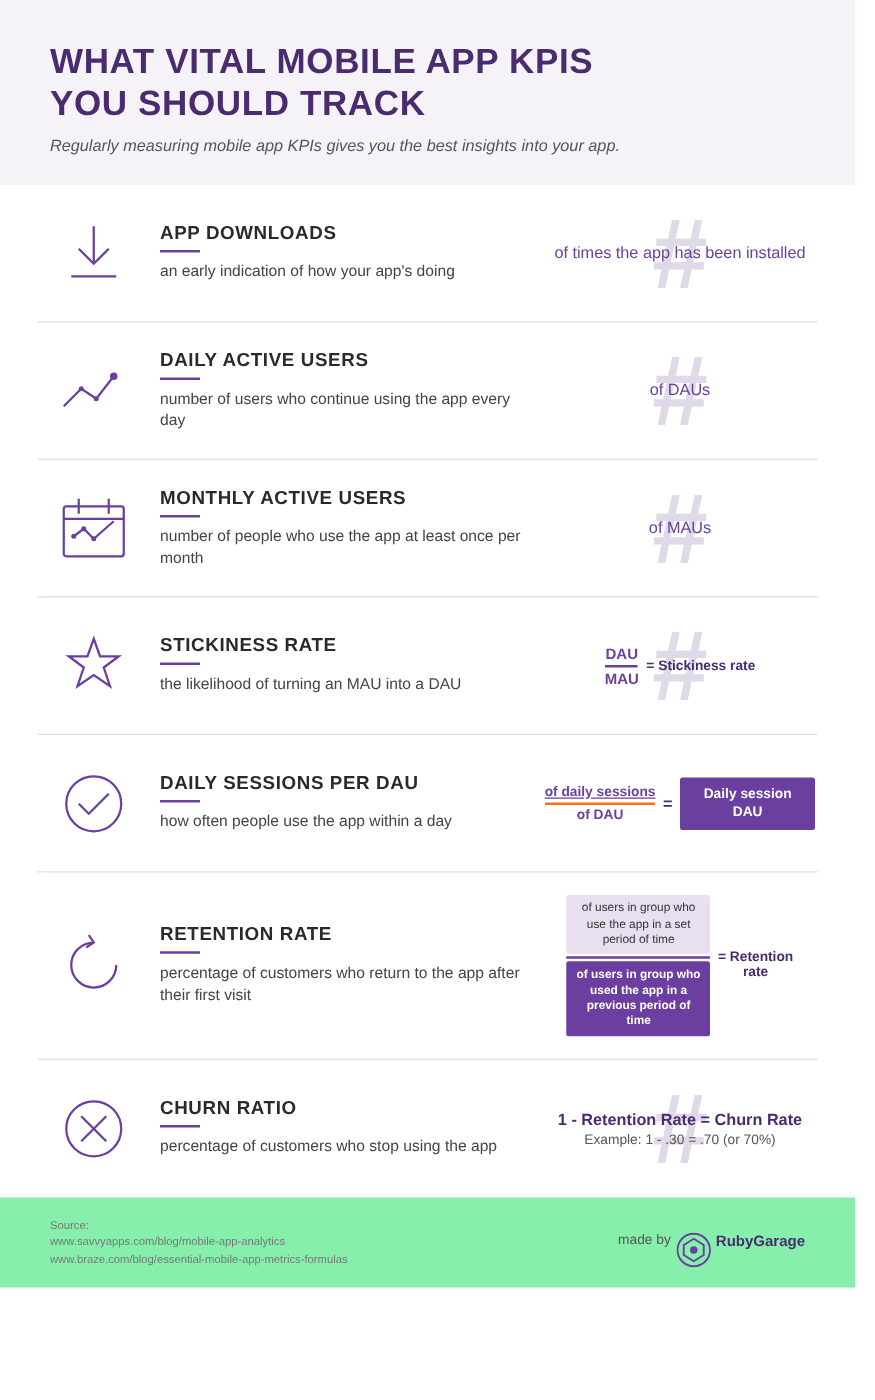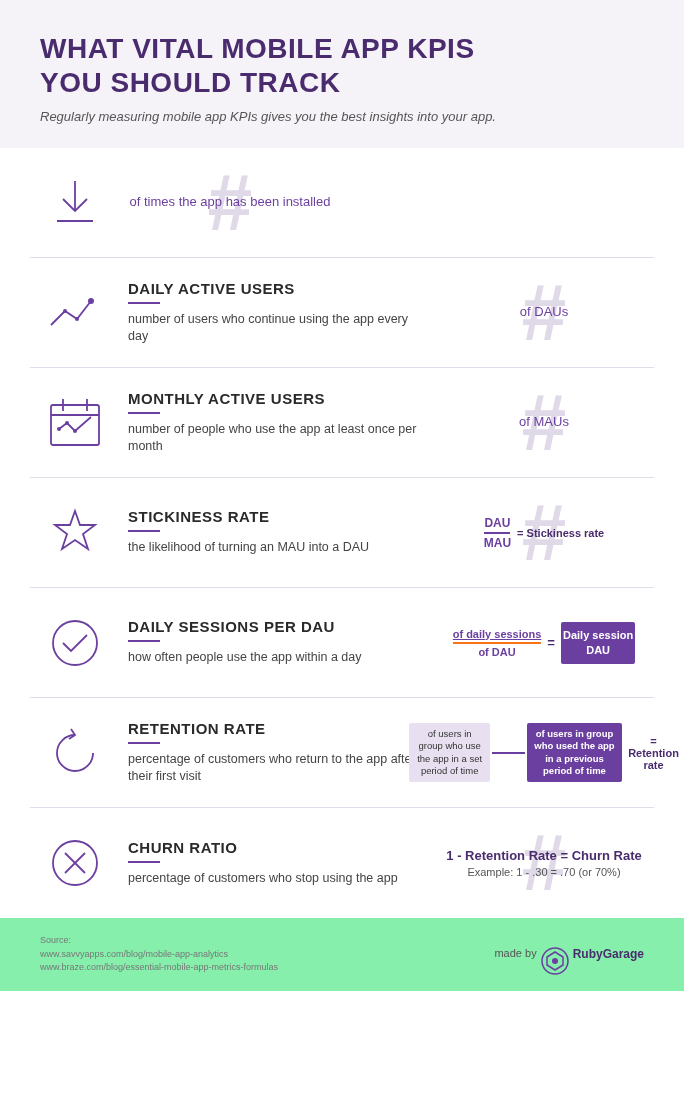--- a/index.html
+++ b/index.html
@@ -206,20 +206,25 @@
   <div class="kpi-section">
 
     <div class="kpi-row">
       <div class="kpi-icon">
         <svg viewBox="0 0 60 60">
           <line x1="30" y1="8" x2="30" y2="38"></line>
           <polyline points="18,26 30,38 42,26"></polyline>
           <line x1="12" y1="48" x2="48" y2="48"></line>
         </svg>
       </div>
+      <div class="kpi-text">
+        <div class="kpi-title">APP DOWNLOADS</div>
+        <div class="kpi-divider"></div>
+        <div class="kpi-desc">an early indication of how your app's doing</div>
+      </div>
       <div class="kpi-formula hash-bg">
         <div class="hash-symbol">#</div>
         <div class="hash-text">of times the app has been installed</div>
       </div>
     </div>
 
     <div class="kpi-row">
       <div class="kpi-icon">
         <svg viewBox="0 0 60 60">
           <polyline points="6,42 20,28 32,36 46,18"></polyline>
@@ -298,41 +303,41 @@
         <div class="kpi-divider"></div>
         <div class="kpi-desc">how often people use the app within a day</div>
       </div>
       <div class="kpi-formula" style="display:flex;align-items:center;gap:6px;justify-content:center;">
         <div class="sessions-formula">
           <div style="display:flex;flex-direction:column;align-items:center;">
             <div style="font-size:11px;font-weight:700;color:#6b3fa0;border-bottom:2px solid #f97316;padding-bottom:2px;margin-bottom:2px;text-decoration:underline;text-align:center;">of daily sessions</div>
             <div style="font-size:11px;font-weight:700;color:#6b3fa0;text-align:center;">of DAU</div>
           </div>
           <div style="font-size:13px;font-weight:700;color:#4a2c6e;">=</div>
-          <div style="background:#6b3fa0;padding:6px 2px;border-radius:2px;font-size:11px;font-weight:700;color:#fff;text-align:center;line-height:1.35;">
+          <div style="background:#6b3fa0;padding:6px 19px;border-radius:2px;font-size:11px;font-weight:700;color:#fff;text-align:center;line-height:1.35;">
             <span>Daily session</span><br><span>DAU</span>
           </div>
         </div>
       </div>
     </div>
 
     <div class="kpi-row">
       <div class="kpi-icon">
         <svg viewBox="0 0 60 60">
           <path d="M48,30 A18,18 0 1,1 30,12"></path>
           <polyline points="26,6 30,12 24,16"></polyline>
         </svg>
       </div>
       <div class="kpi-text">
         <div class="kpi-title">RETENTION RATE</div>
         <div class="kpi-divider"></div>
         <div class="kpi-desc">percentage of customers who return to the app after their first visit</div>
       </div>
       <div class="kpi-formula" style="display:flex;align-items:center;justify-content:center;gap:6px;flex-direction:row;">
-        <div style="display:flex;flex-direction:row;align-items:center;gap:2px;">
+        <div style="display:flex;flex-direction:column;align-items:center;gap:2px;">
           <div style="background:#e8e0f0;padding:5px 7px;border-radius:2px;font-size:9.5px;text-align:center;color:#333;line-height:1.3;max-width:115px;">of users in group who use the app in a set period of time</div>
           <div style="width:115px;height:2px;background:#6b3fa0;"></div>
           <div style="background:#6b3fa0;padding:5px 7px;border-radius:2px;font-size:9.5px;font-weight:700;text-align:center;color:#fff;line-height:1.3;max-width:115px;">of users in group who used the app in a previous period of time</div>
         </div>
         <div style="display:flex;flex-direction:column;align-items:center;gap:2px;">
           <div style="font-size:11px;font-weight:700;color:#4a2c6e;text-align:center;">= Retention<br>rate</div>
         </div>
       </div>
     </div>
 

